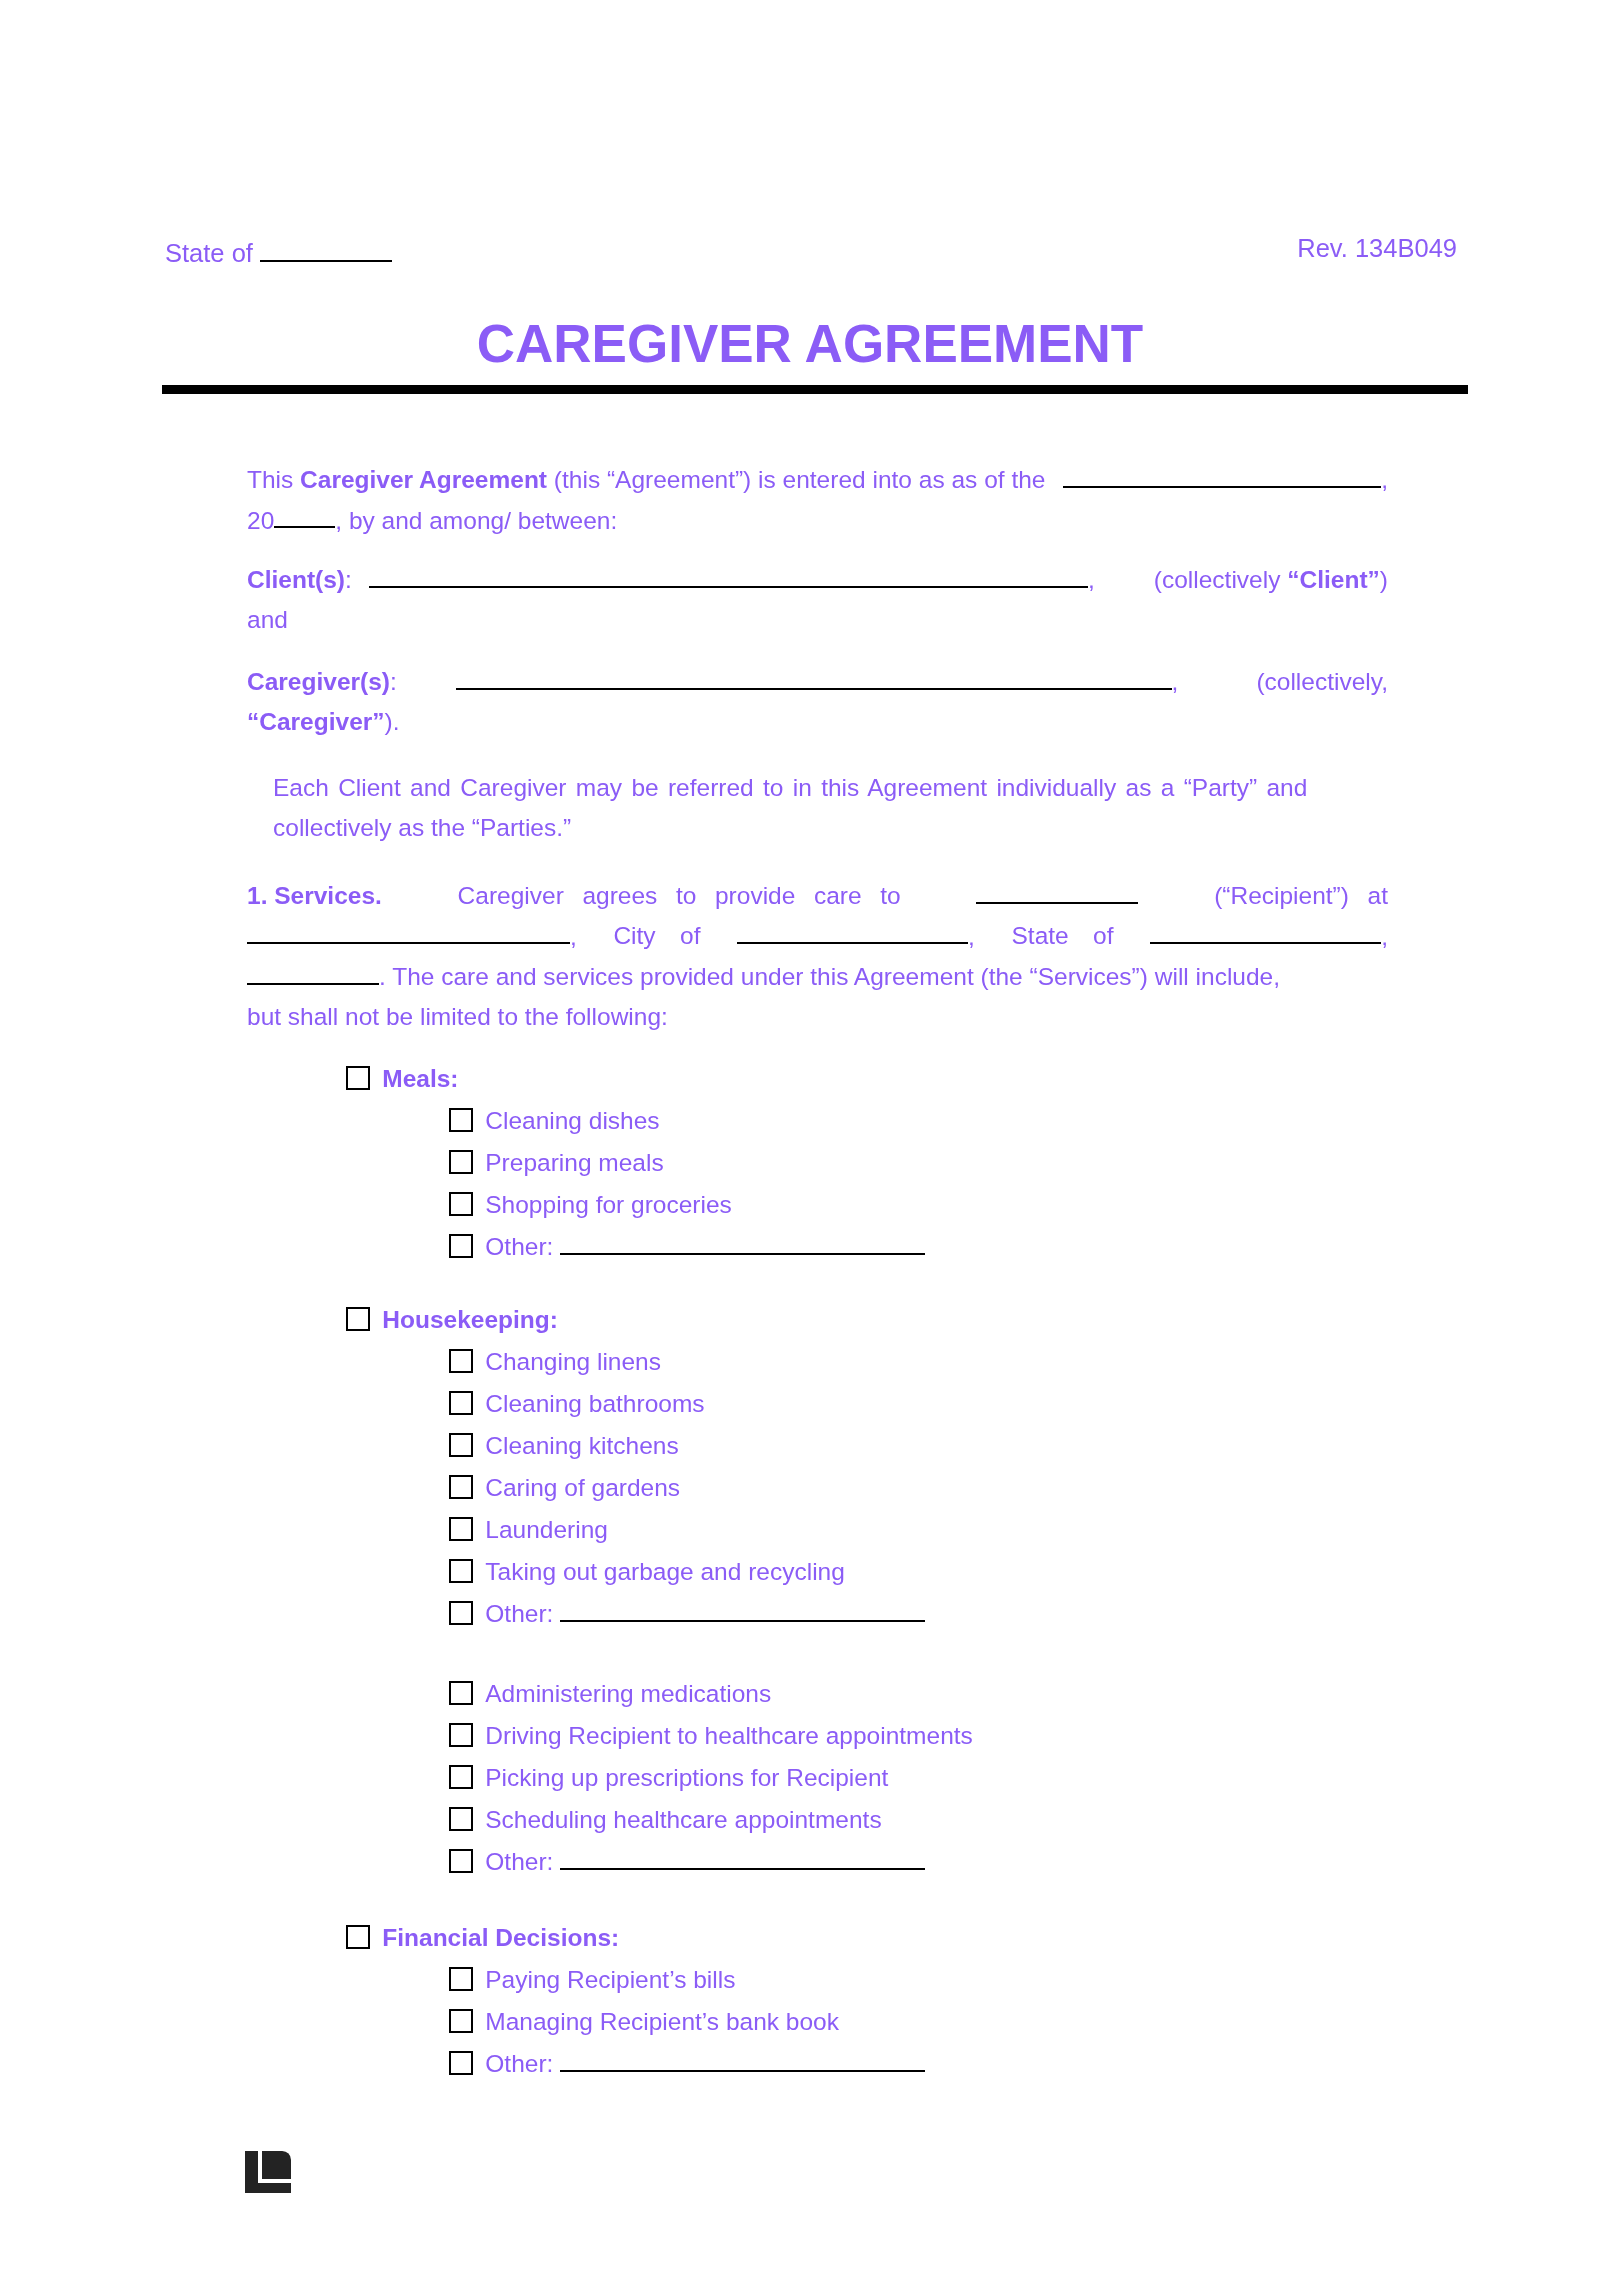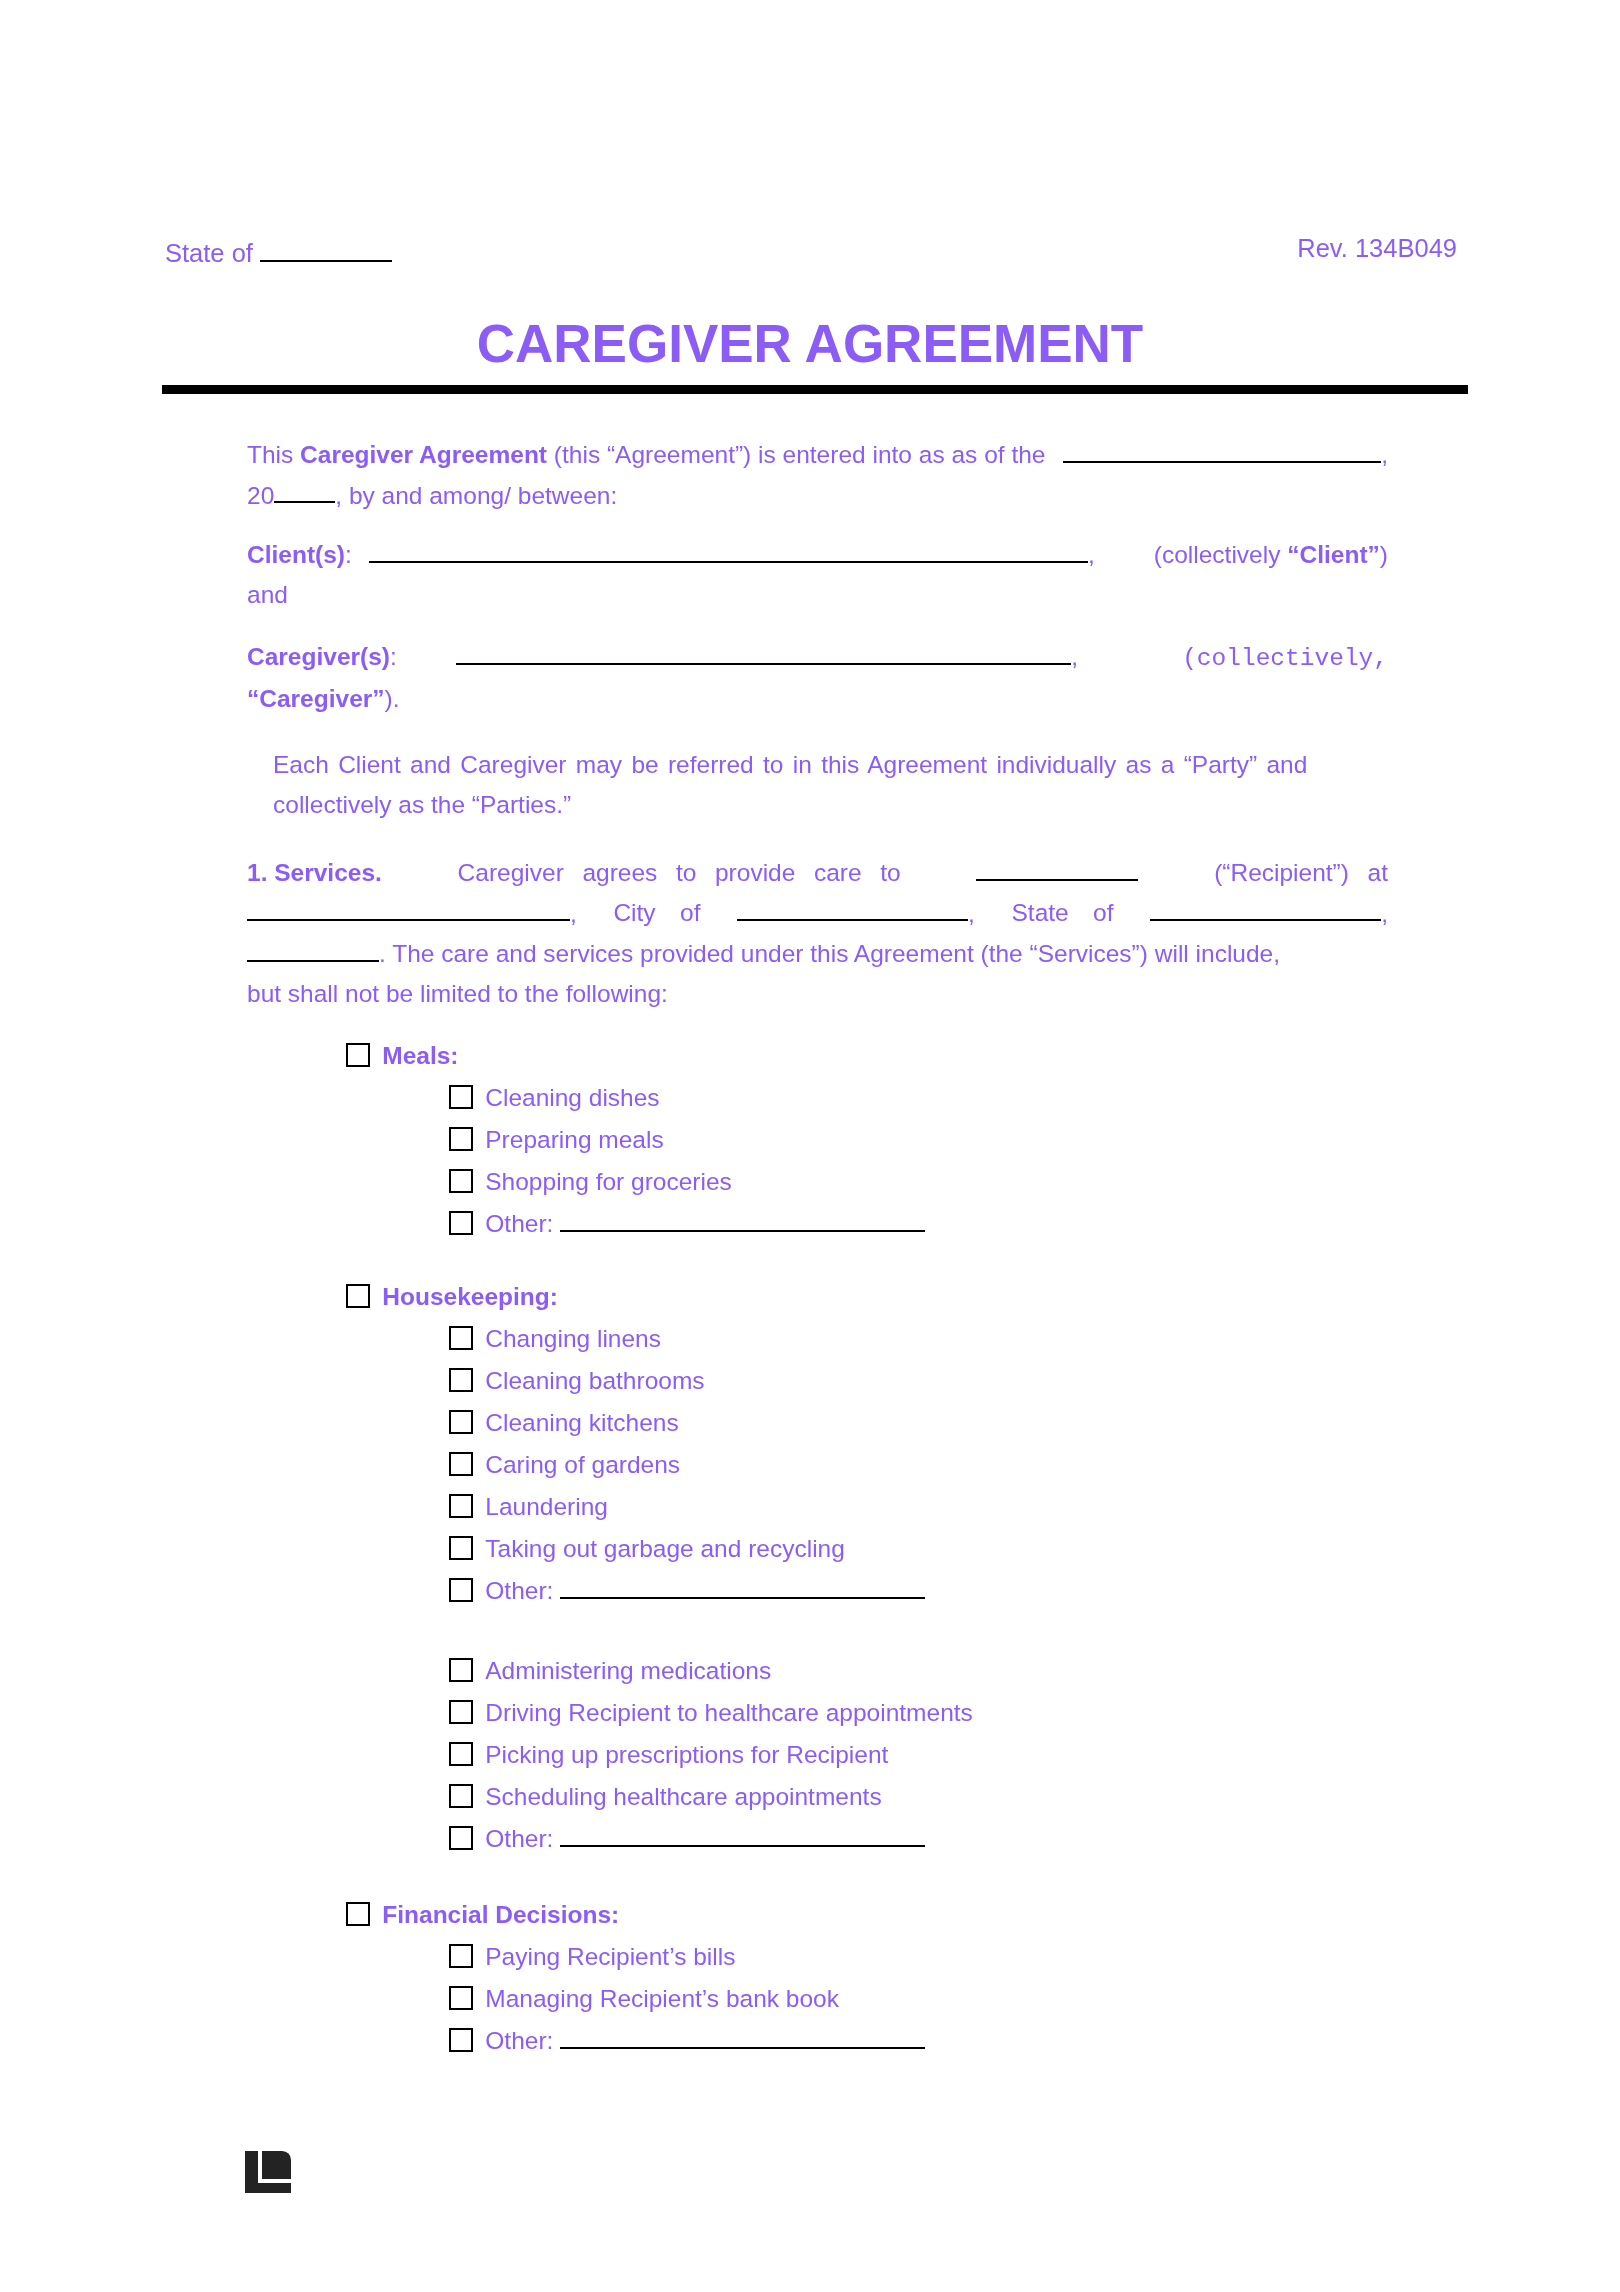--- a/index.html
+++ b/index.html
@@ -7,21 +7,21 @@
     position:relative;width:1620px;height:2293px;background:#ffffff;
     font-family:"Liberation Sans","DejaVu Sans",sans-serif;color:#8b5cf6;
     margin:0 auto;overflow:hidden;
   }
   .hdr-row{position:absolute;top:233px;left:165px;width:1292px;display:flex;
     justify-content:space-between;font-size:25.5px;line-height:31px;}
   .hdr-left{white-space:nowrap;}
   .title{position:absolute;top:314px;left:0;width:1620px;text-align:center;
     font-size:53px;font-weight:bold;line-height:59px;letter-spacing:0;}
   .rule{position:absolute;top:385px;left:162px;width:1306px;height:8.8px;background:#000;}
-  .body{position:absolute;top:434px;left:247px;width:1141px;font-size:24.5px;line-height:40px;}
+  .body{position:absolute;top:459px;left:247px;width:1141px;font-size:24.5px;line-height:40px;}
   .line{white-space:nowrap;}
   .flexline{display:flex;align-items:baseline;}
   .sb{justify-content:space-between;}
   b{font-weight:bold;}
   .blank{display:inline-block;height:26.5px;border-bottom:2px solid #000;}
   .grow{flex:1 1 auto;}
   .w62{width:61px;}  .w135{width:132px;} .w165{width:162px;}
   .w236{width:231px;} .w330{width:323px;} .w372{width:365px;}
   .bw{white-space:nowrap;}
   .ws12{word-spacing:11.8px;text-align:center;} .ws18{word-spacing:17.6px;} .ws2{word-spacing:2.5px;}
@@ -75,21 +75,21 @@
         <span class="tail-gap"><span>(collectively</span> <b>“Client”</b><span>)</span></span>
       </div>
       <div class="line">and</div>
     </div>
 
     <div class="mt22">
       <div class="flexline">
         <span><b>Caregiver(s)</b><span>:</span></span>
         <span class="blank grow tail-gap"></span>
         <span>,</span>
-        <span class="tail-gap" style="margin-left:104px;font-family:Liberation Mono, monospace;">(collectively,</span>
+        <span class="tail-gap" style="margin-left:78px;">(collectively,</span>
       </div>
       <div class="line"><b>“Caregiver”</b><span>).</span></div>
     </div>
 
     <div class="mt26">
       <div class="line ws2">Each Client and Caregiver may be referred to in this Agreement individually as a “Party” and</div>
       <div class="line">collectively as the “Parties.”</div>
     </div>
 
     <div class="mt28">

